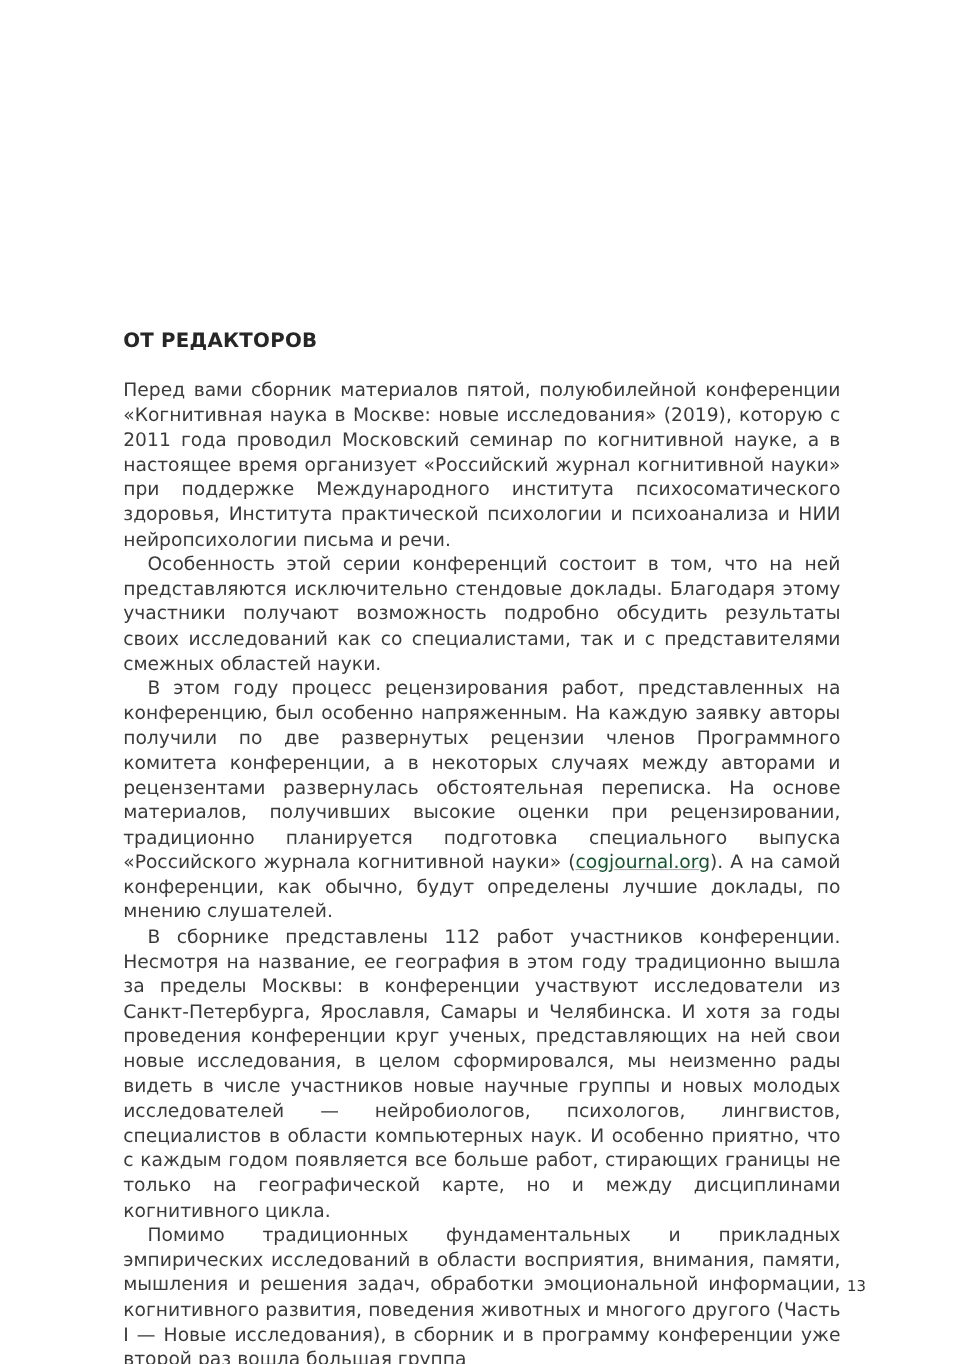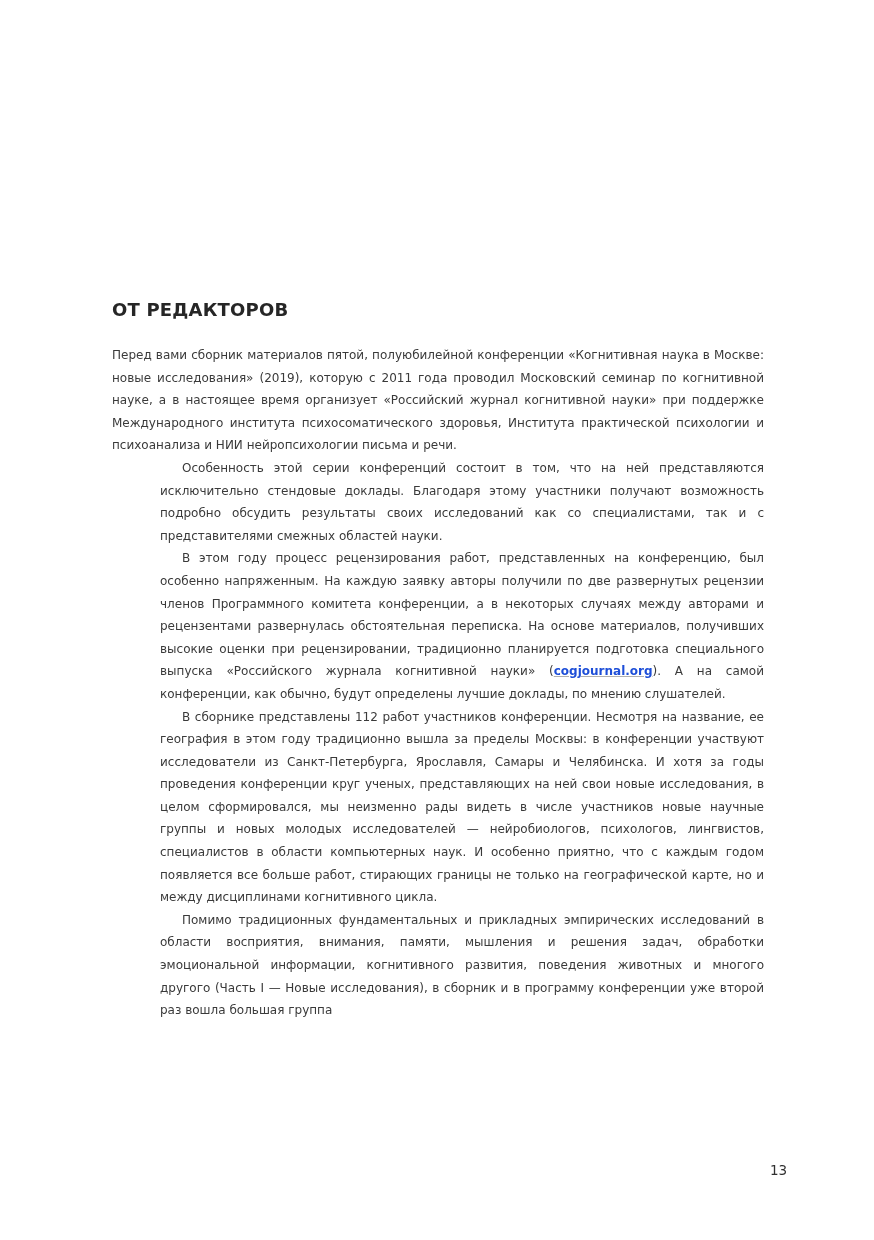--- a/index.html
+++ b/index.html
@@ -25,35 +25,33 @@
   .heading {
     margin: 0 0 24px 0;
     font-size: 18px;
     line-height: 20px;
     font-weight: bold;
     letter-spacing: 0.2px;
     color: #262626;
   }
   .para {
     margin: 0;
-    font-size: 12px;
+    font-size: 17px;
     line-height: 22.6px;
     color: #3a3a3a;
     text-align: justify;
   }
   .para.indent {
     text-indent: 22px;
-    margin-left: 48px;
   }
   .doc-link {
-    color: #1d4ed8;
+    color: #14532d;
     text-decoration: underline;
     text-decoration-color: #b0b0b0;
     cursor: pointer;
-    font-weight: bold;
   }
   .page-number {
     position: absolute;
     left: 770px;
     top: 1162px;
     width: 40px;
     text-align: left;
     font-size: 13.5px;
     color: #303030;
   }

